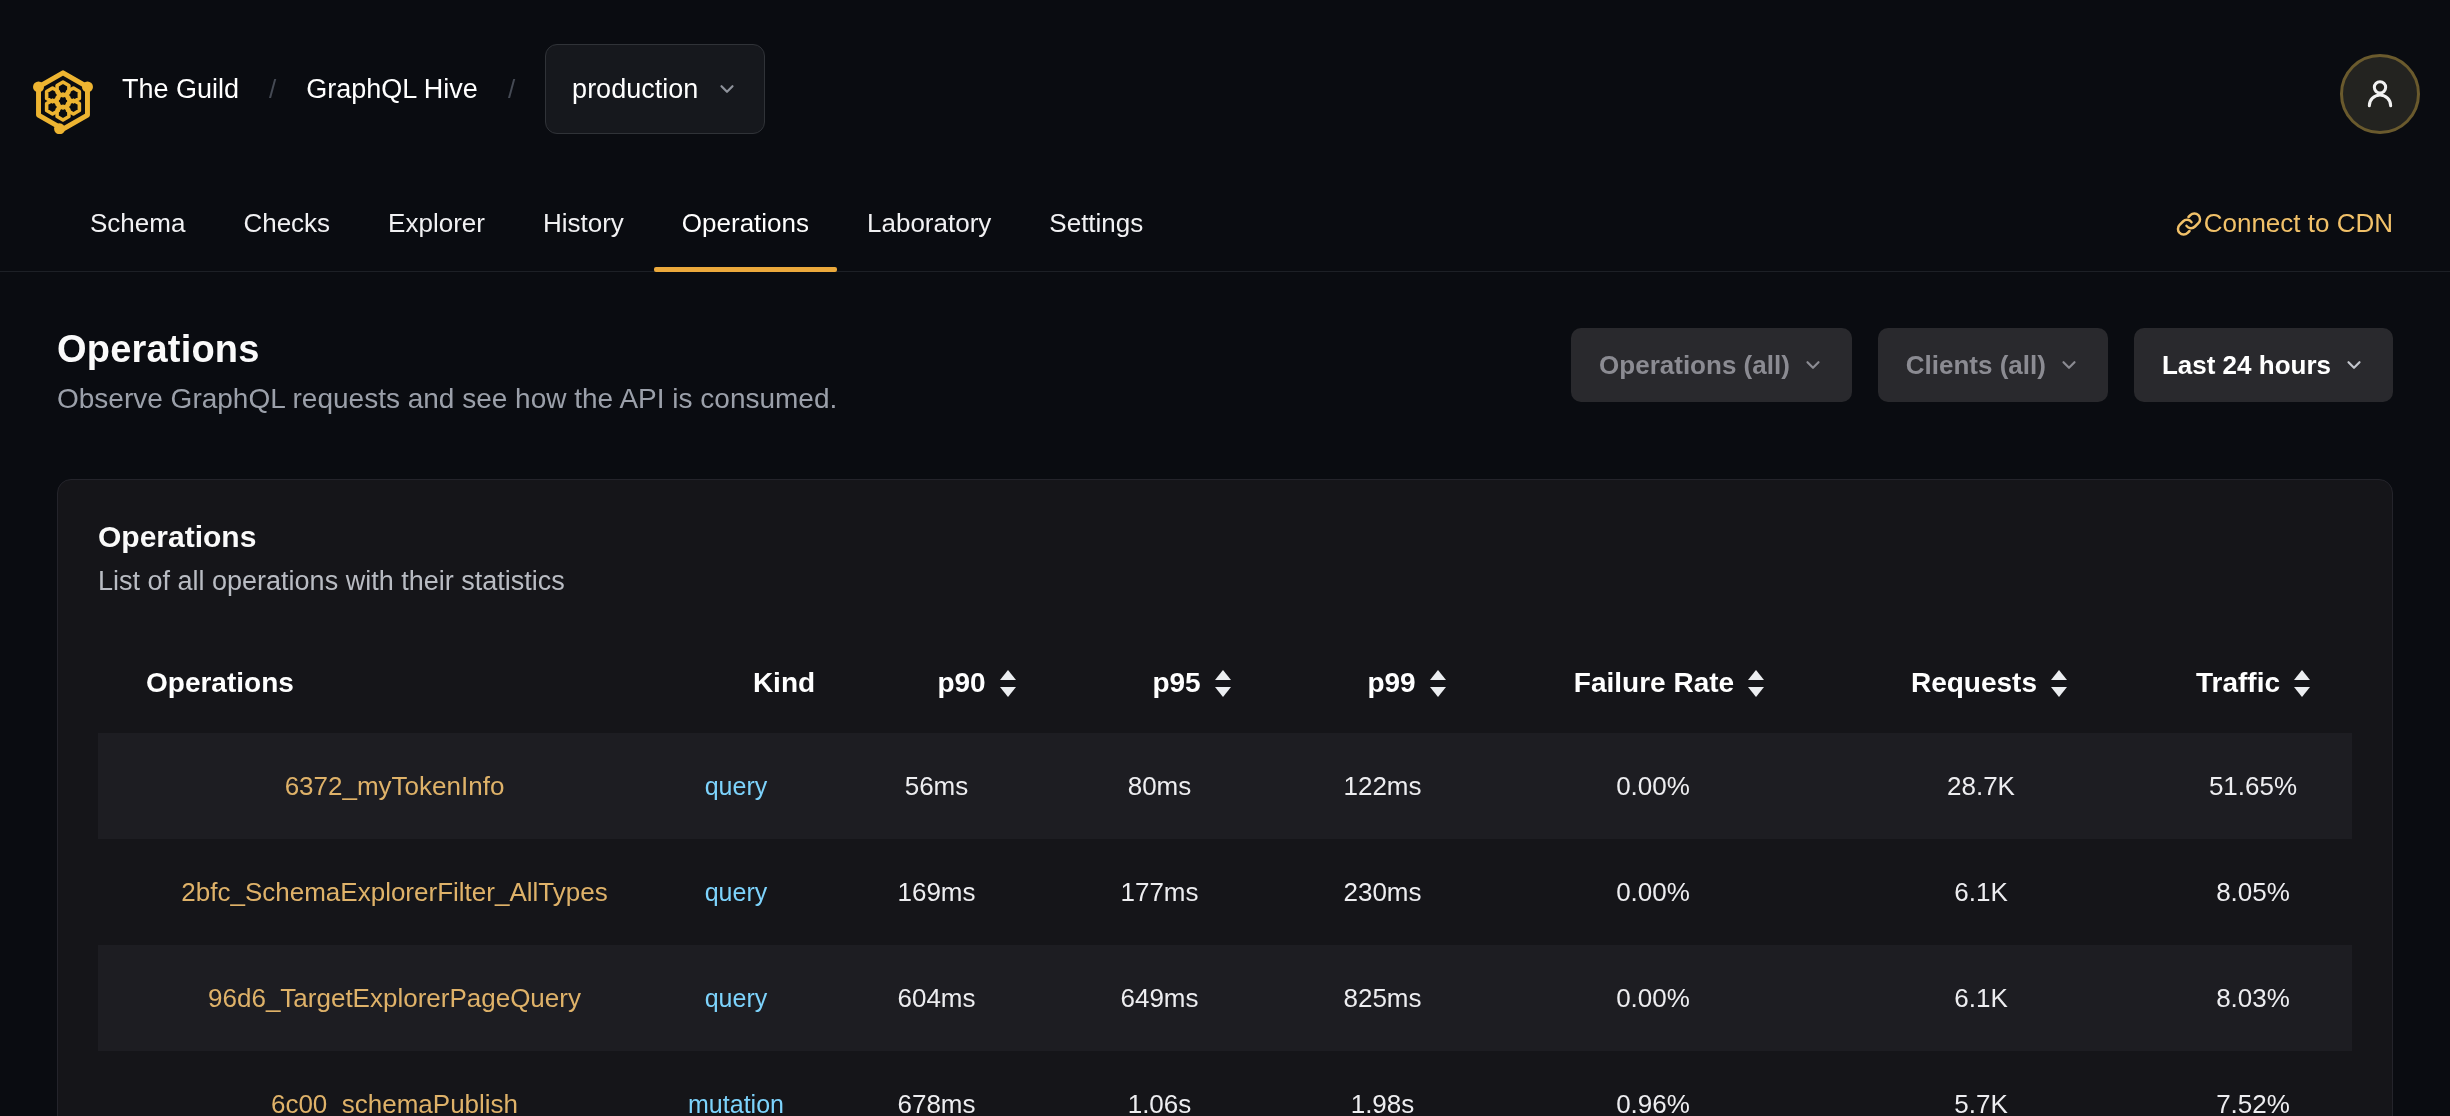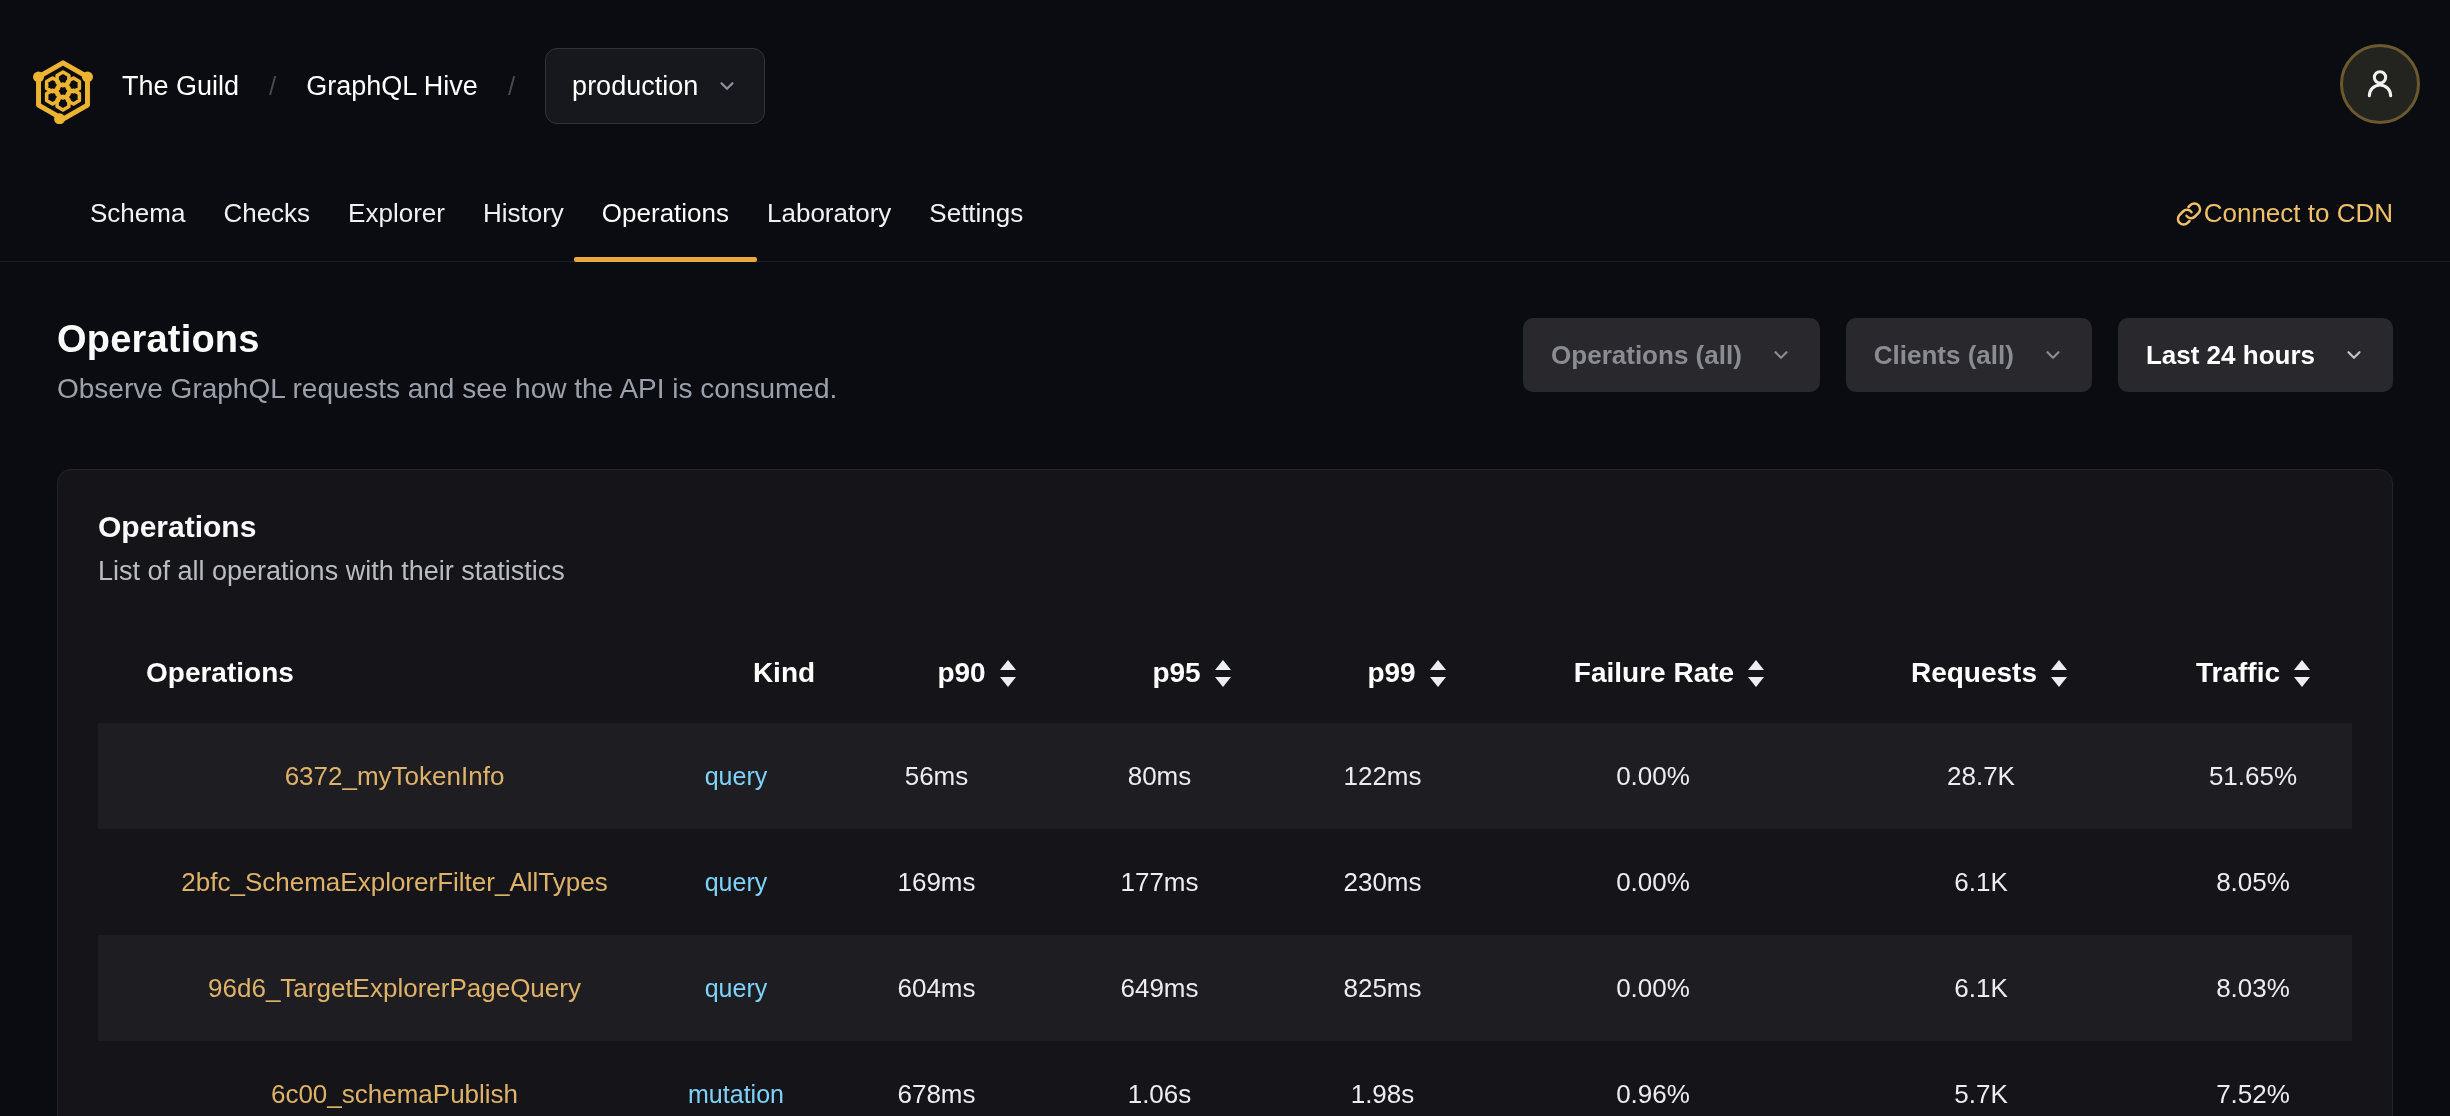--- a/index.html
+++ b/index.html
@@ -31,52 +31,52 @@
 
   
   .topbar{display:flex;align-items:flex-end;padding:44px 30px 0;}
   .logo{width:66px;height:66px;flex:0 0 auto;display:flex;align-items:center;justify-content:center;}
   .crumbs{display:flex;align-items:center;gap:30px;margin-left:26px;font-size:27px;}
   .crumb{color:#fff;font-weight:500;}
   .sep{color:#454a54;font-size:26px;}
   .target-btn{
     display:flex;align-items:center;gap:18px;
     background:#16181d;border:1px solid #303338;border-radius:12px;
-    height:76px;padding:0 26px;color:#fff;font-size:27px;font-weight:500;
+    height:90px;padding:0 26px;color:#fff;font-size:27px;font-weight:500;
   }
   .chev{width:22px;height:22px;color:#8f939c;flex:0 0 auto;}
   .avatar{
     margin-left:auto;width:80px;height:80px;border-radius:50%;
     background:#232320;border:3px solid #6a5a2d;
     display:flex;align-items:center;justify-content:center;
   }
   .avatar svg{width:40px;height:40px;color:#f2f2f2;}
 
   
   .tabsbar{
     display:flex;align-items:stretch;height:96px;margin-top:42px;
     padding:0 57px 0 90px;border-bottom:1px solid var(--nav-border);
   }
-  .tablist{display:flex;align-items:stretch;gap:38px;}
+  .tablist{display:flex;align-items:stretch;gap:58px;}
   .tab{position:relative;display:flex;align-items:center;font-size:26px;color:#f1f1f3;}
   .tab.active .tab-label{color:#fff;}
   .tab.active::after{
     content:"";position:absolute;left:-28px;right:-28px;bottom:-1px;height:5px;
     background:var(--accent);border-radius:2px;
   }
   .cdn{margin-left:auto;display:flex;align-items:center;color:var(--cdn);font-size:26px;}
   .cdn svg{width:30px;height:30px;}
 
   
   .page-head{display:flex;align-items:flex-start;padding:0 57px;margin-top:56px;}
   .page-title{font-size:38px;font-weight:700;letter-spacing:.2px;}
   .page-sub{margin-top:12px;font-size:28px;color:var(--muted);}
   .filters{margin-left:auto;display:flex;gap:26px;}
   .filter{
-    display:flex;align-items:center;gap:28px;height:74px;padding:2px 28px;
+    display:flex;align-items:center;gap:12px;height:74px;padding:2px 28px;
     background:var(--btn-bg);border-radius:10px;font-size:26px;font-weight:600;
   }
   .filter.muted{color:var(--muted2);}
   .filter.muted .chev{color:var(--muted2);}
   .filter.light{color:#fff;}
   .filter.light .chev{color:#c2c5cc;}
 
   
   .card{
     margin:64px 57px 0;background:var(--card-bg);

